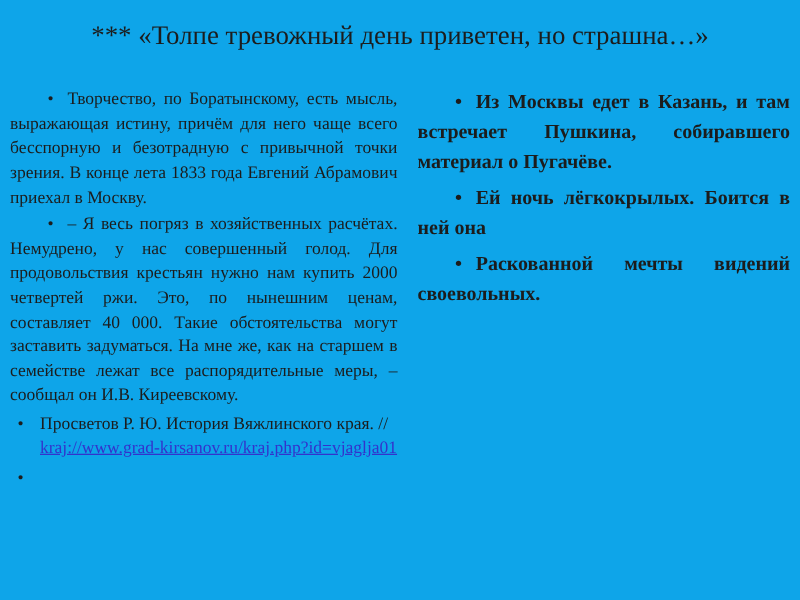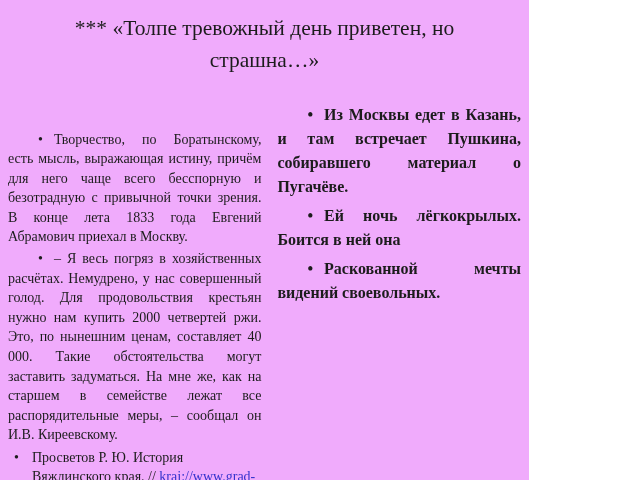--- a/index.html
+++ b/index.html
@@ -2,23 +2,23 @@
 <html lang="ru"><head>
 <meta charset="utf-8">
 <style>
   html, body {
     margin: 0;
     padding: 0;
     background: #ffffff;
   }
   .slide {
     position: relative;
-    width: 529px;
+    width: 640px;
     height: 480px;
-    background: #f0abfc;
+    background: #0ea5e9;
     overflow: hidden;
     font-family: "Liberation Serif", "DejaVu Serif", serif;
     color: #1c1c1c;
   }
   .title {
     margin: 12px 55px 0 55px;
     font-size: 21.5px;
     font-weight: 400;
     text-align: center;
     line-height: 1.5;
@@ -31,21 +31,20 @@
   }
   .col {
     box-sizing: border-box;
   }
   .col-left {
     width: 322px;
     padding-left: 8px;
     padding-right: 4px;
     font-size: 14px;
     line-height: 1.4;
-    margin-top: 27px;
   }
   .col-right {
     width: 318px;
     padding-left: 12px;
     padding-right: 8px;
     font-size: 16px;
     line-height: 1.5;
     font-weight: bold;
   }
   .para {

